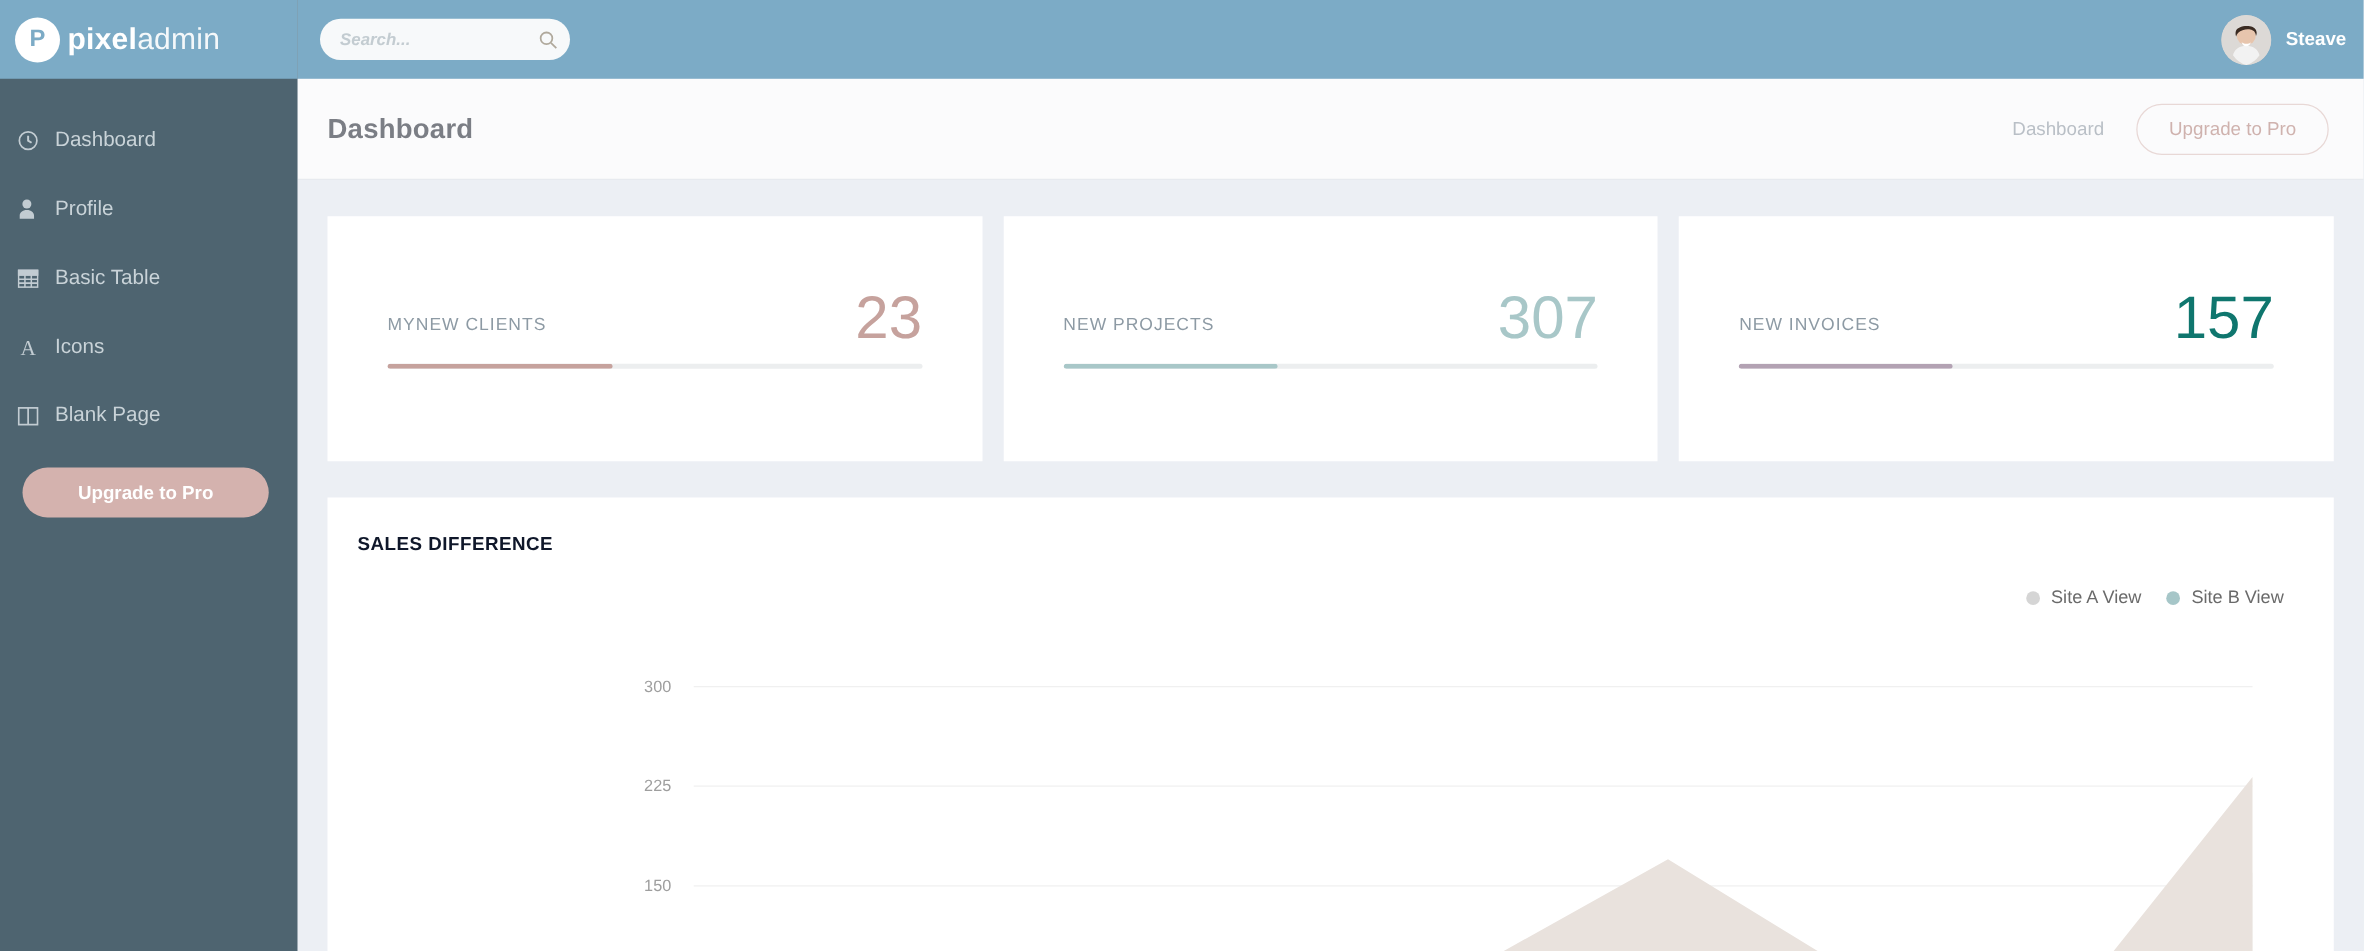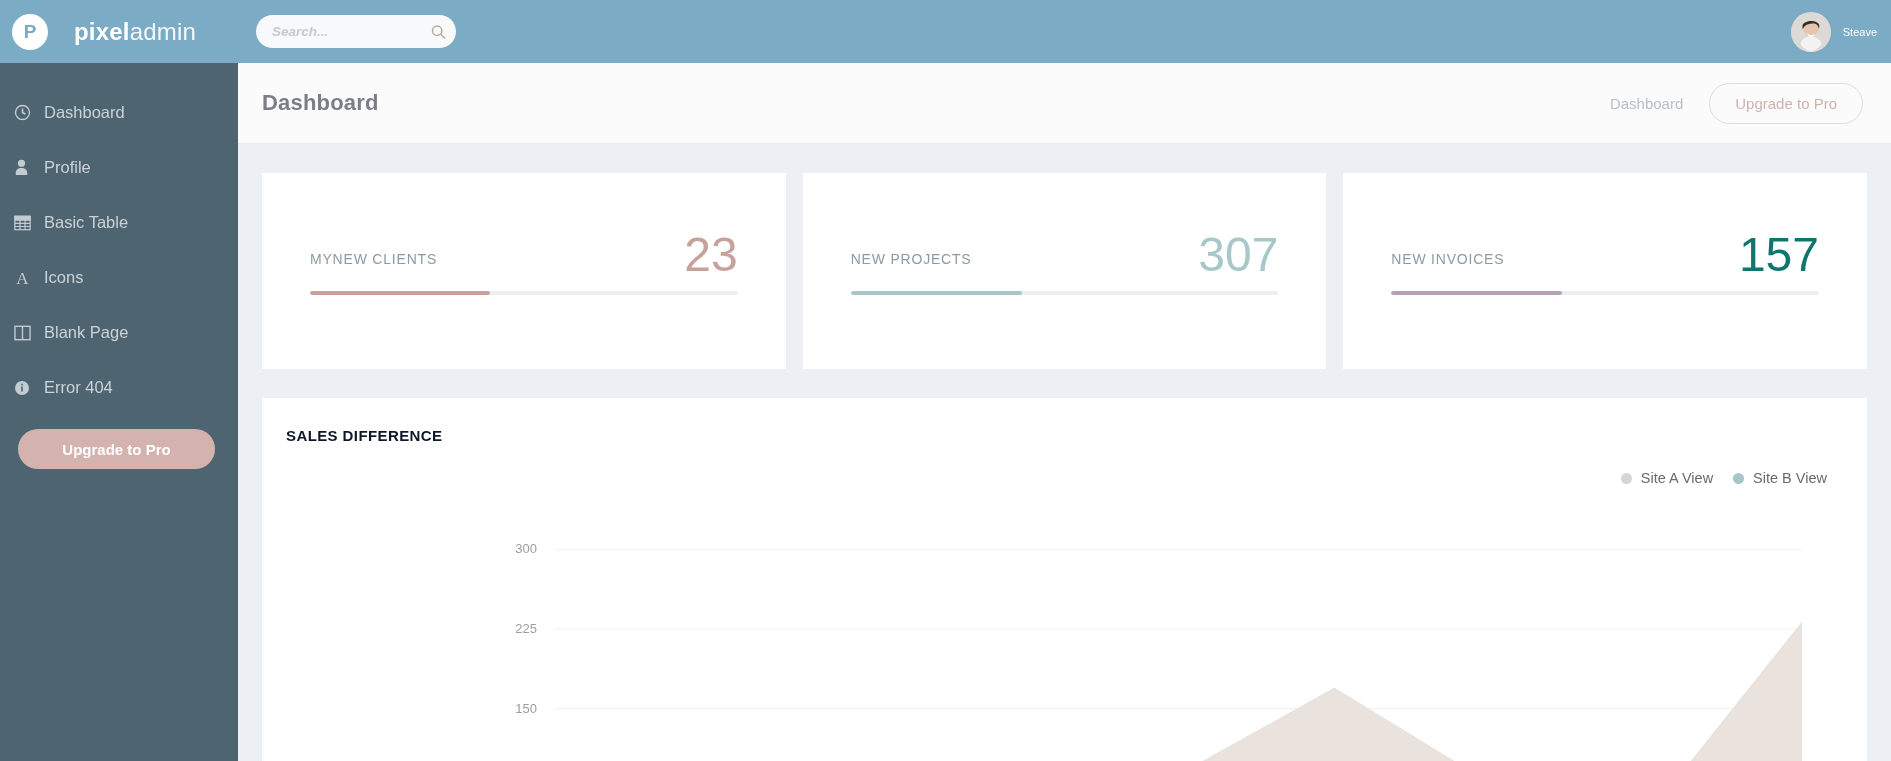--- a/index.html
+++ b/index.html
@@ -31,21 +31,21 @@
   .brand-logo {
     width: 36px; height: 36px; border-radius: 50%;
     background: #ffffff;
     display: flex; align-items: center; justify-content: center;
     flex: 0 0 auto;
   }
   .brand-logo span {
     color: #7cabc6; font-size: 19px; font-weight: bold; line-height: 1;
   }
   .brand-text {
-    margin-left: 26px; font-size: 24px; color: #ffffff; letter-spacing: .2px;
+    margin-left: 6px; font-size: 24px; color: #ffffff; letter-spacing: .2px;
     white-space: nowrap;
   }
   .brand-text b { font-weight: bold; }
   .brand-text i { font-style: normal; font-weight: normal; opacity: .92; }
 
   .nav { padding-top: 22px; }
   .nav-item {
     display: flex; align-items: center;
     height: 55px;
     padding-left: 14px;
@@ -111,21 +111,21 @@
     display: flex; align-items: center; cursor: pointer;
   }
   .avatar {
     width: 40px; height: 40px; border-radius: 50%;
     overflow: hidden; background: #d8d5d2;
     flex: 0 0 auto;
   }
   .avatar svg { display: block; }
   .user-name {
     margin-left: 12px; margin-right: 6px;
-    color: #ffffff; font-size: 11px; font-weight: normal;
+    color: #ffffff; font-size: 15px; font-weight: bold;
     white-space: nowrap;
   }
 
   
   .content {
     position: absolute; left: 238px; top: 63px;
     width: 1653px; height: 698px;
     background: #eceff4;
     overflow: hidden;
   }
@@ -265,30 +265,20 @@
       <a class="nav-item">
         <span class="nav-ico">
           <svg width="17" height="16" viewBox="0 0 16 15" fill="none" stroke="currentColor" stroke-width="1.3">
             <rect x="0.9" y="1.2" width="14.2" height="12.6"></rect>
             <path d="M8 1.2v12.6"></path>
           </svg>
         </span>
         <span class="nav-label">Blank Page</span>
       </a>
 
-      <a class="nav-item">
-        <span class="nav-ico">
-          <svg width="16" height="16" viewBox="0 0 16 16">
-            <circle cx="8" cy="8" r="7" fill="currentColor"></circle>
-            <rect x="7.2" y="6.5" width="1.6" height="5" fill="#4e6470"></rect>
-            <rect x="7.2" y="3.7" width="1.6" height="1.8" fill="#4e6470"></rect>
-          </svg>
-        </span>
-        <span class="nav-label">Error 404</span>
-      </a>
 
     </nav>
 
     <div class="sidebar-upgrade-wrap">
       <button class="sidebar-upgrade">Upgrade to Pro</button>
     </div>
   </aside>
 
   <header class="topbar">
     <div class="search-box">

